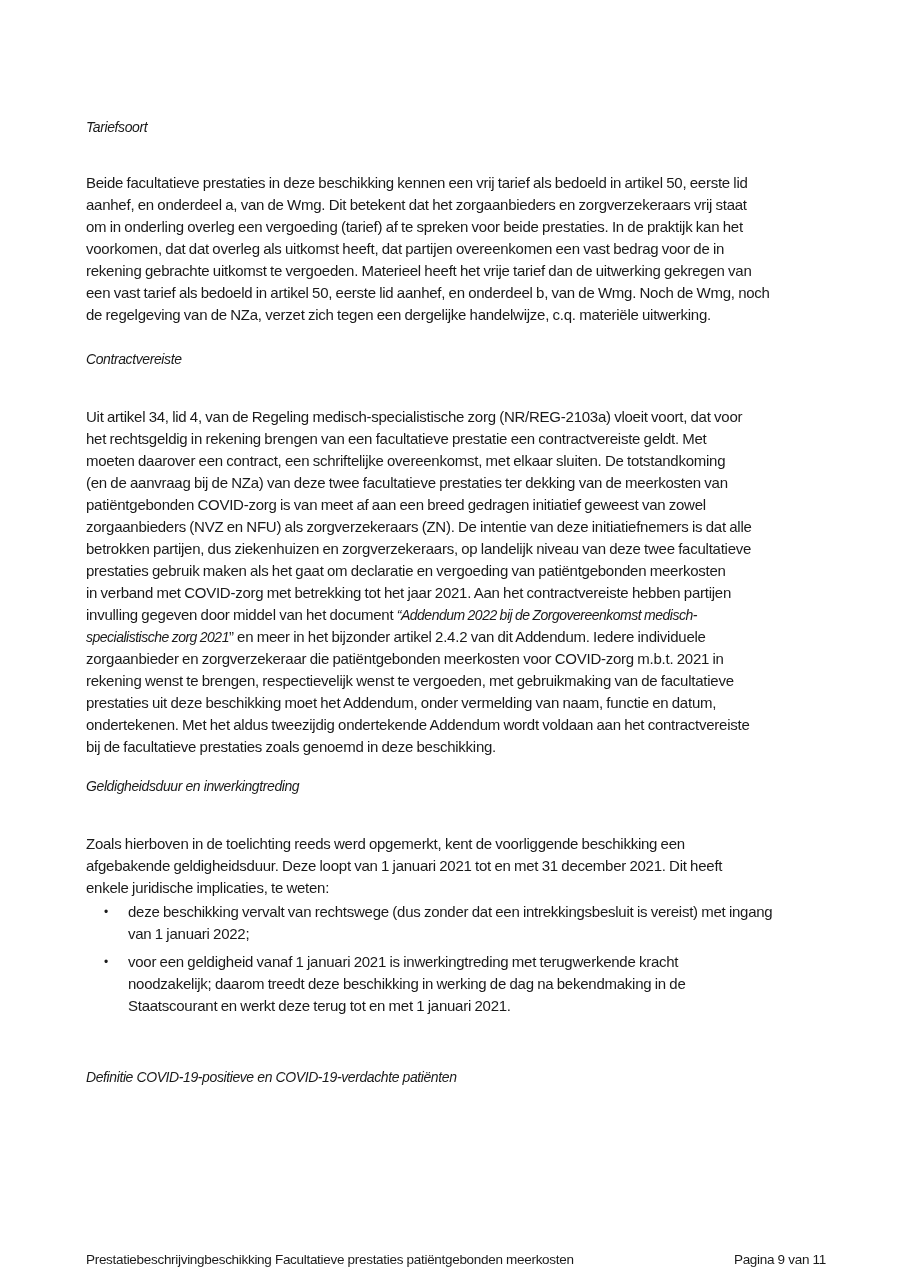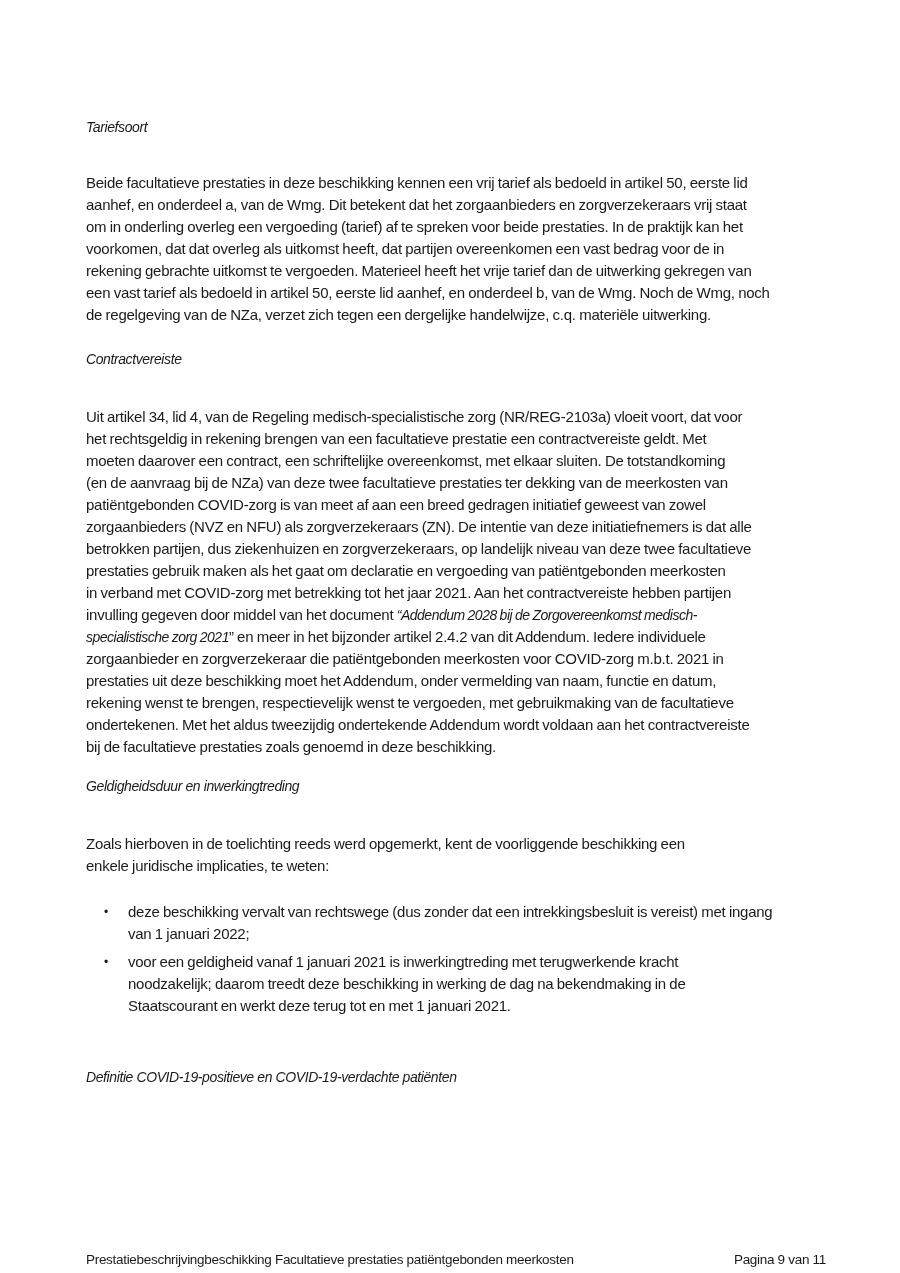--- a/index.html
+++ b/index.html
@@ -42,32 +42,33 @@
   <p class="para" style="top:406px">
     <span class="line">Uit artikel 34, lid 4, van de Regeling medisch-specialistische zorg (NR/REG-2103a) vloeit voort, dat voor</span>
     <span class="line">het rechtsgeldig in rekening brengen van een facultatieve prestatie een contractvereiste geldt. Met</span>
     <span class="line">moeten daarover een contract, een schriftelijke overeenkomst, met elkaar sluiten. De totstandkoming</span>
     <span class="line">(en de aanvraag bij de NZa) van deze twee facultatieve prestaties ter dekking van de meerkosten van</span>
     <span class="line">patiëntgebonden COVID-zorg is van meet af aan een breed gedragen initiatief geweest van zowel</span>
     <span class="line">zorgaanbieders (NVZ en NFU) als zorgverzekeraars (ZN). De intentie van deze initiatiefnemers is dat alle</span>
     <span class="line">betrokken partijen, dus ziekenhuizen en zorgverzekeraars, op landelijk niveau van deze twee facultatieve</span>
     <span class="line">prestaties gebruik maken als het gaat om declaratie en vergoeding van patiëntgebonden meerkosten</span>
     <span class="line">in verband met COVID-zorg met betrekking tot het jaar 2021. Aan het contractvereiste hebben partijen</span>
-    <span class="line"><span>invulling gegeven door middel van het document </span><i>“Addendum 2028 bij de Zorgovereenkomst medisch-</i></span>
+    <span class="line"><span>invulling gegeven door middel van het document </span><i>“Addendum 2022 bij de Zorgovereenkomst medisch-</i></span>
     <span class="line"><i>specialistische zorg 2021</i><span>” en meer in het bijzonder artikel 2.4.2 van dit Addendum. Iedere individuele</span></span>
     <span class="line">zorgaanbieder en zorgverzekeraar die patiëntgebonden meerkosten voor COVID-zorg m.b.t. 2021 in</span>
+    <span class="line">rekening wenst te brengen, respectievelijk wenst te vergoeden, met gebruikmaking van de facultatieve</span>
     <span class="line">prestaties uit deze beschikking moet het Addendum, onder vermelding van naam, functie en datum,</span>
-    <span class="line">rekening wenst te brengen, respectievelijk wenst te vergoeden, met gebruikmaking van de facultatieve</span>
     <span class="line">ondertekenen. Met het aldus tweezijdig ondertekende Addendum wordt voldaan aan het contractvereiste</span>
     <span class="line">bij de facultatieve prestaties zoals genoemd in deze beschikking.</span>
   </p>
 
   <h3 class="heading" style="top:775px">Geldigheidsduur en inwerkingtreding</h3>
   <p class="para" style="top:833px">
     <span class="line">Zoals hierboven in de toelichting reeds werd opgemerkt, kent de voorliggende beschikking een</span>
+    <span class="line">afgebakende geldigheidsduur. Deze loopt van 1 januari 2021 tot en met 31 december 2021. Dit heeft</span>
     <span class="line">enkele juridische implicaties, te weten:</span>
   </p>
   <ul class="bullets" style="top:901px">
     <li>
       <span class="dot">•</span>
       <span class="line">deze beschikking vervalt van rechtswege (dus zonder dat een intrekkingsbesluit is vereist) met ingang</span>
       <span class="line">van 1 januari 2022;</span>
     </li>
     <li>
       <span class="dot">•</span>

